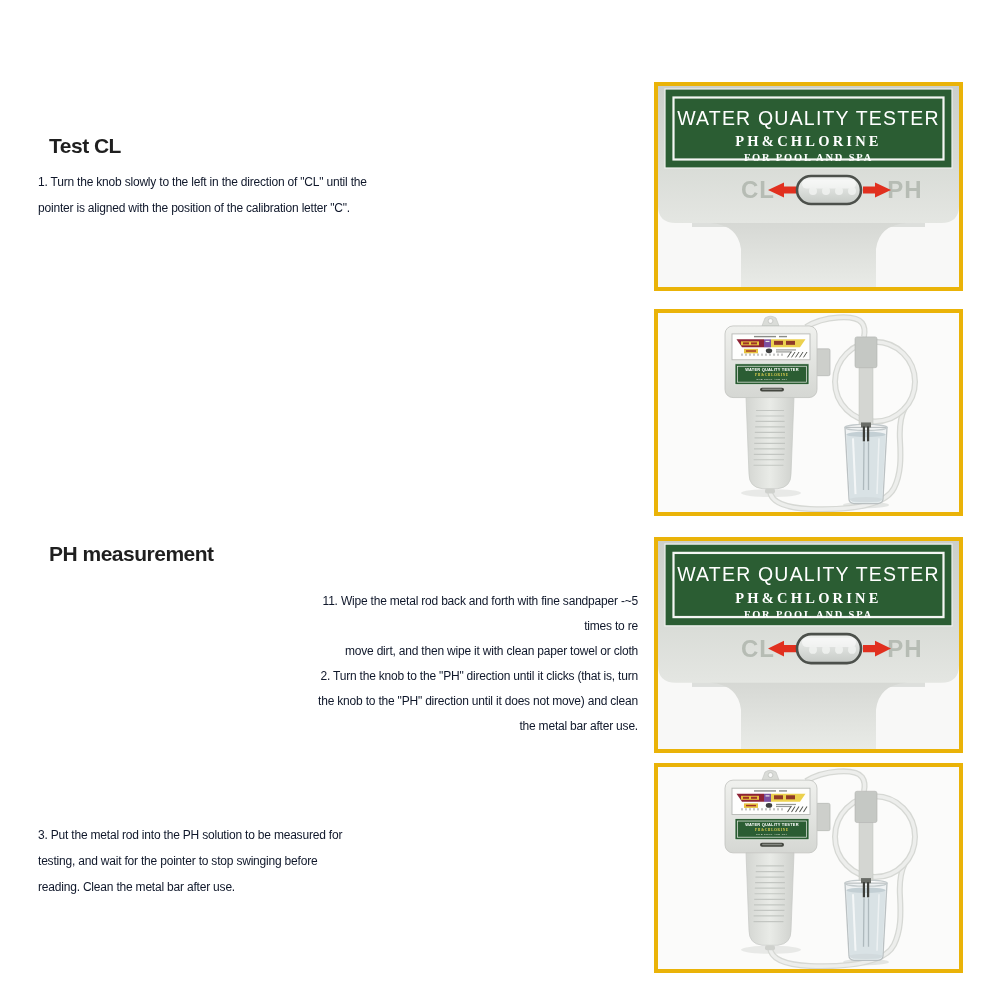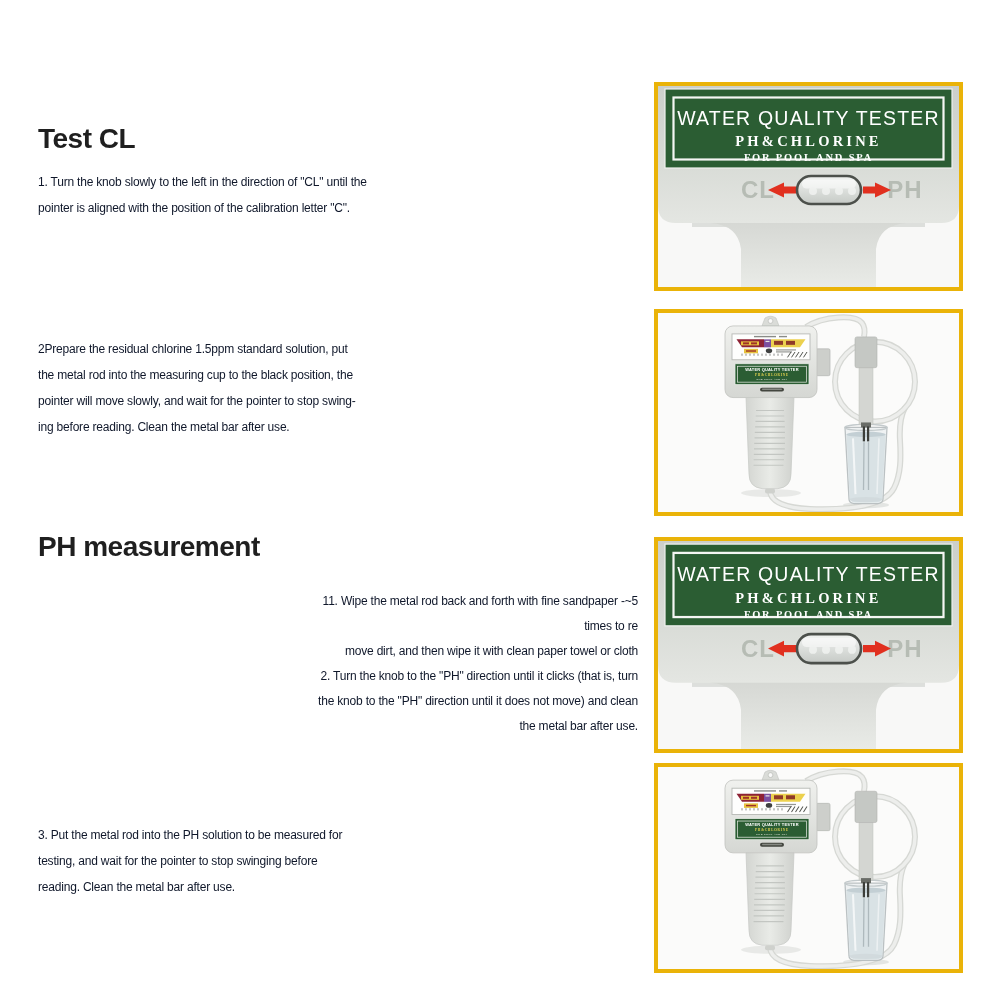--- a/index.html
+++ b/index.html
@@ -1,20 +1,20 @@
 <!DOCTYPE html>
 <html><head>
 <meta charset="utf-8">
 <style>
   html,body{margin:0;padding:0;background:#ffffff;}
   .canvas{position:relative;width:1000px;height:1000px;background:#ffffff;overflow:hidden;
           font-family:"Liberation Sans",sans-serif;}
   .title{position:absolute;left:36px;top:8px;margin:0;font-size:68px;font-weight:800;
          letter-spacing:-2.5px;color:#2a2a2a;line-height:1.0;}
-  .h2{position:absolute;left:38px;margin:0;font-size:28px;font-weight:700;color:#1f1f1f;
+  .h2{position:absolute;left:38px;margin:11px;font-size:21px;font-weight:700;color:#1f1f1f;
       letter-spacing:-0.5px;line-height:1.05;}
   .h-testcl{top:124px;}
   .h-ph{top:532px;}
   .para{position:absolute;left:38px;margin:0;width:600px;font-size:12px;color:#0f172a;
         letter-spacing:-0.2px;white-space:pre-line;}
   .p1{top:169px;line-height:26px;}
   .p2{top:336px;line-height:26px;}
   .p3{top:589px;line-height:25px;text-align:right;}
   .p4{top:822px;line-height:26px;}
   .frame{position:absolute;left:654px;width:309px;border:4px solid #eab308;background:#fff;
@@ -56,24 +56,20 @@
     </linearGradient>
   </defs>
 </svg>
 
 <div class="canvas">
 
 
   <h2 class="h2 h-testcl">Test CL</h2>
   <p class="para p1">1. Turn the knob slowly to the left in the direction of "CL" until the
 pointer is aligned with the position of the calibration letter "C".</p>
-  <p class="para p2">2Prepare the residual chlorine 1.5ppm standard solution, put
-the metal rod into the measuring cup to the black position, the
-pointer will move slowly, and wait for the pointer to stop swing-
-ing before reading. Clean the metal bar after use.</p>
 
   <h2 class="h2 h-ph">PH measurement</h2>
   <p class="para p3">11. Wipe the metal rod back and forth with fine sandpaper -~5
 times to re
 move dirt, and then wipe it with clean paper towel or cloth
 2. Turn the knob to the "PH" direction until it clicks (that is, turn
 the knob to the "PH" direction until it does not move) and clean
 the metal bar after use.</p>
   <p class="para p4">3. Put the metal rod into the PH solution to be measured for
 testing, and wait for the pointer to stop swinging before

